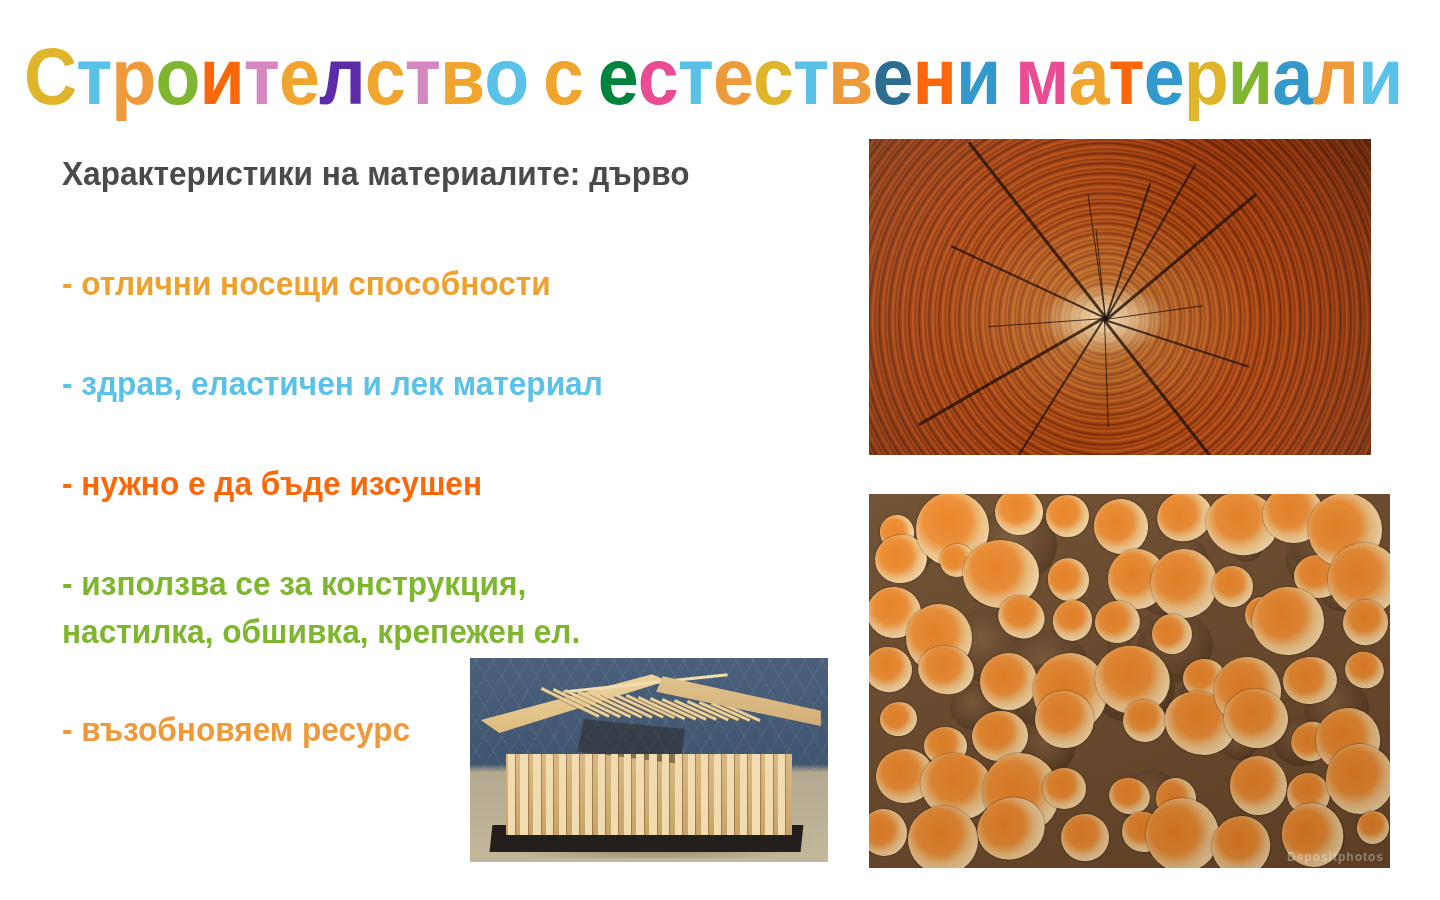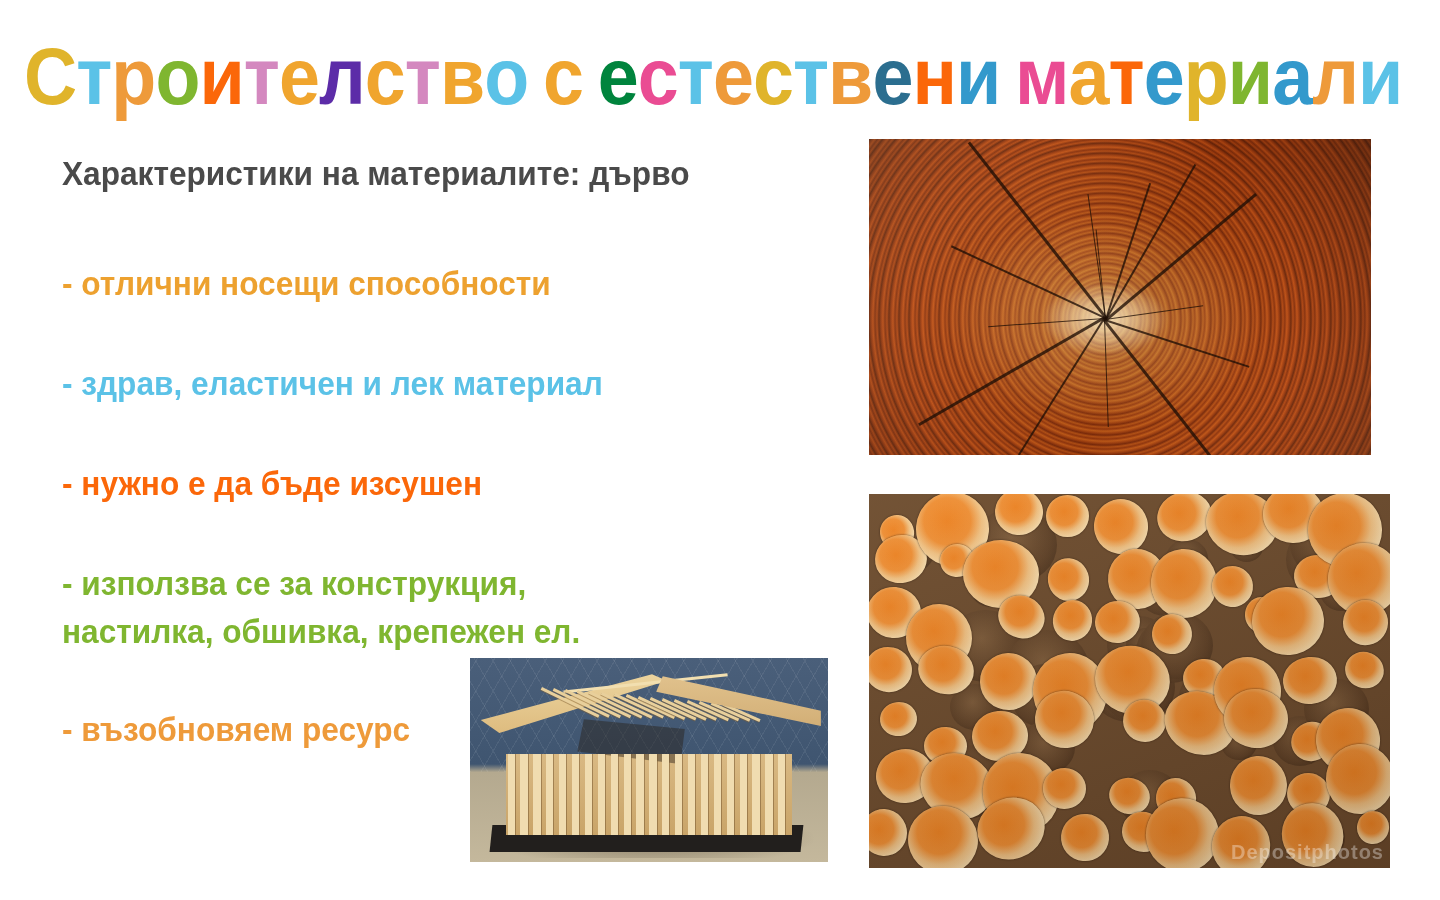--- a/index.html
+++ b/index.html
@@ -124,21 +124,21 @@
   #img-log-pile .shade {
     position: absolute;
     inset: 0;
     background: linear-gradient(160deg, rgba(255,230,190,0.06), rgba(40,20,6,0.22));
     pointer-events: none;
   }
   #img-log-pile .wm {
     position: absolute;
     right: 6px;
     bottom: 4px;
-    font-size: 20px;
+    font-size: 12px;
     font-weight: bold;
     color: rgba(255,255,255,0.34);
     letter-spacing: 1px;
     font-family: "Liberation Sans", sans-serif;
   }
 
   
   #img-house-frame {
     left: 470px;
     top: 658px;

